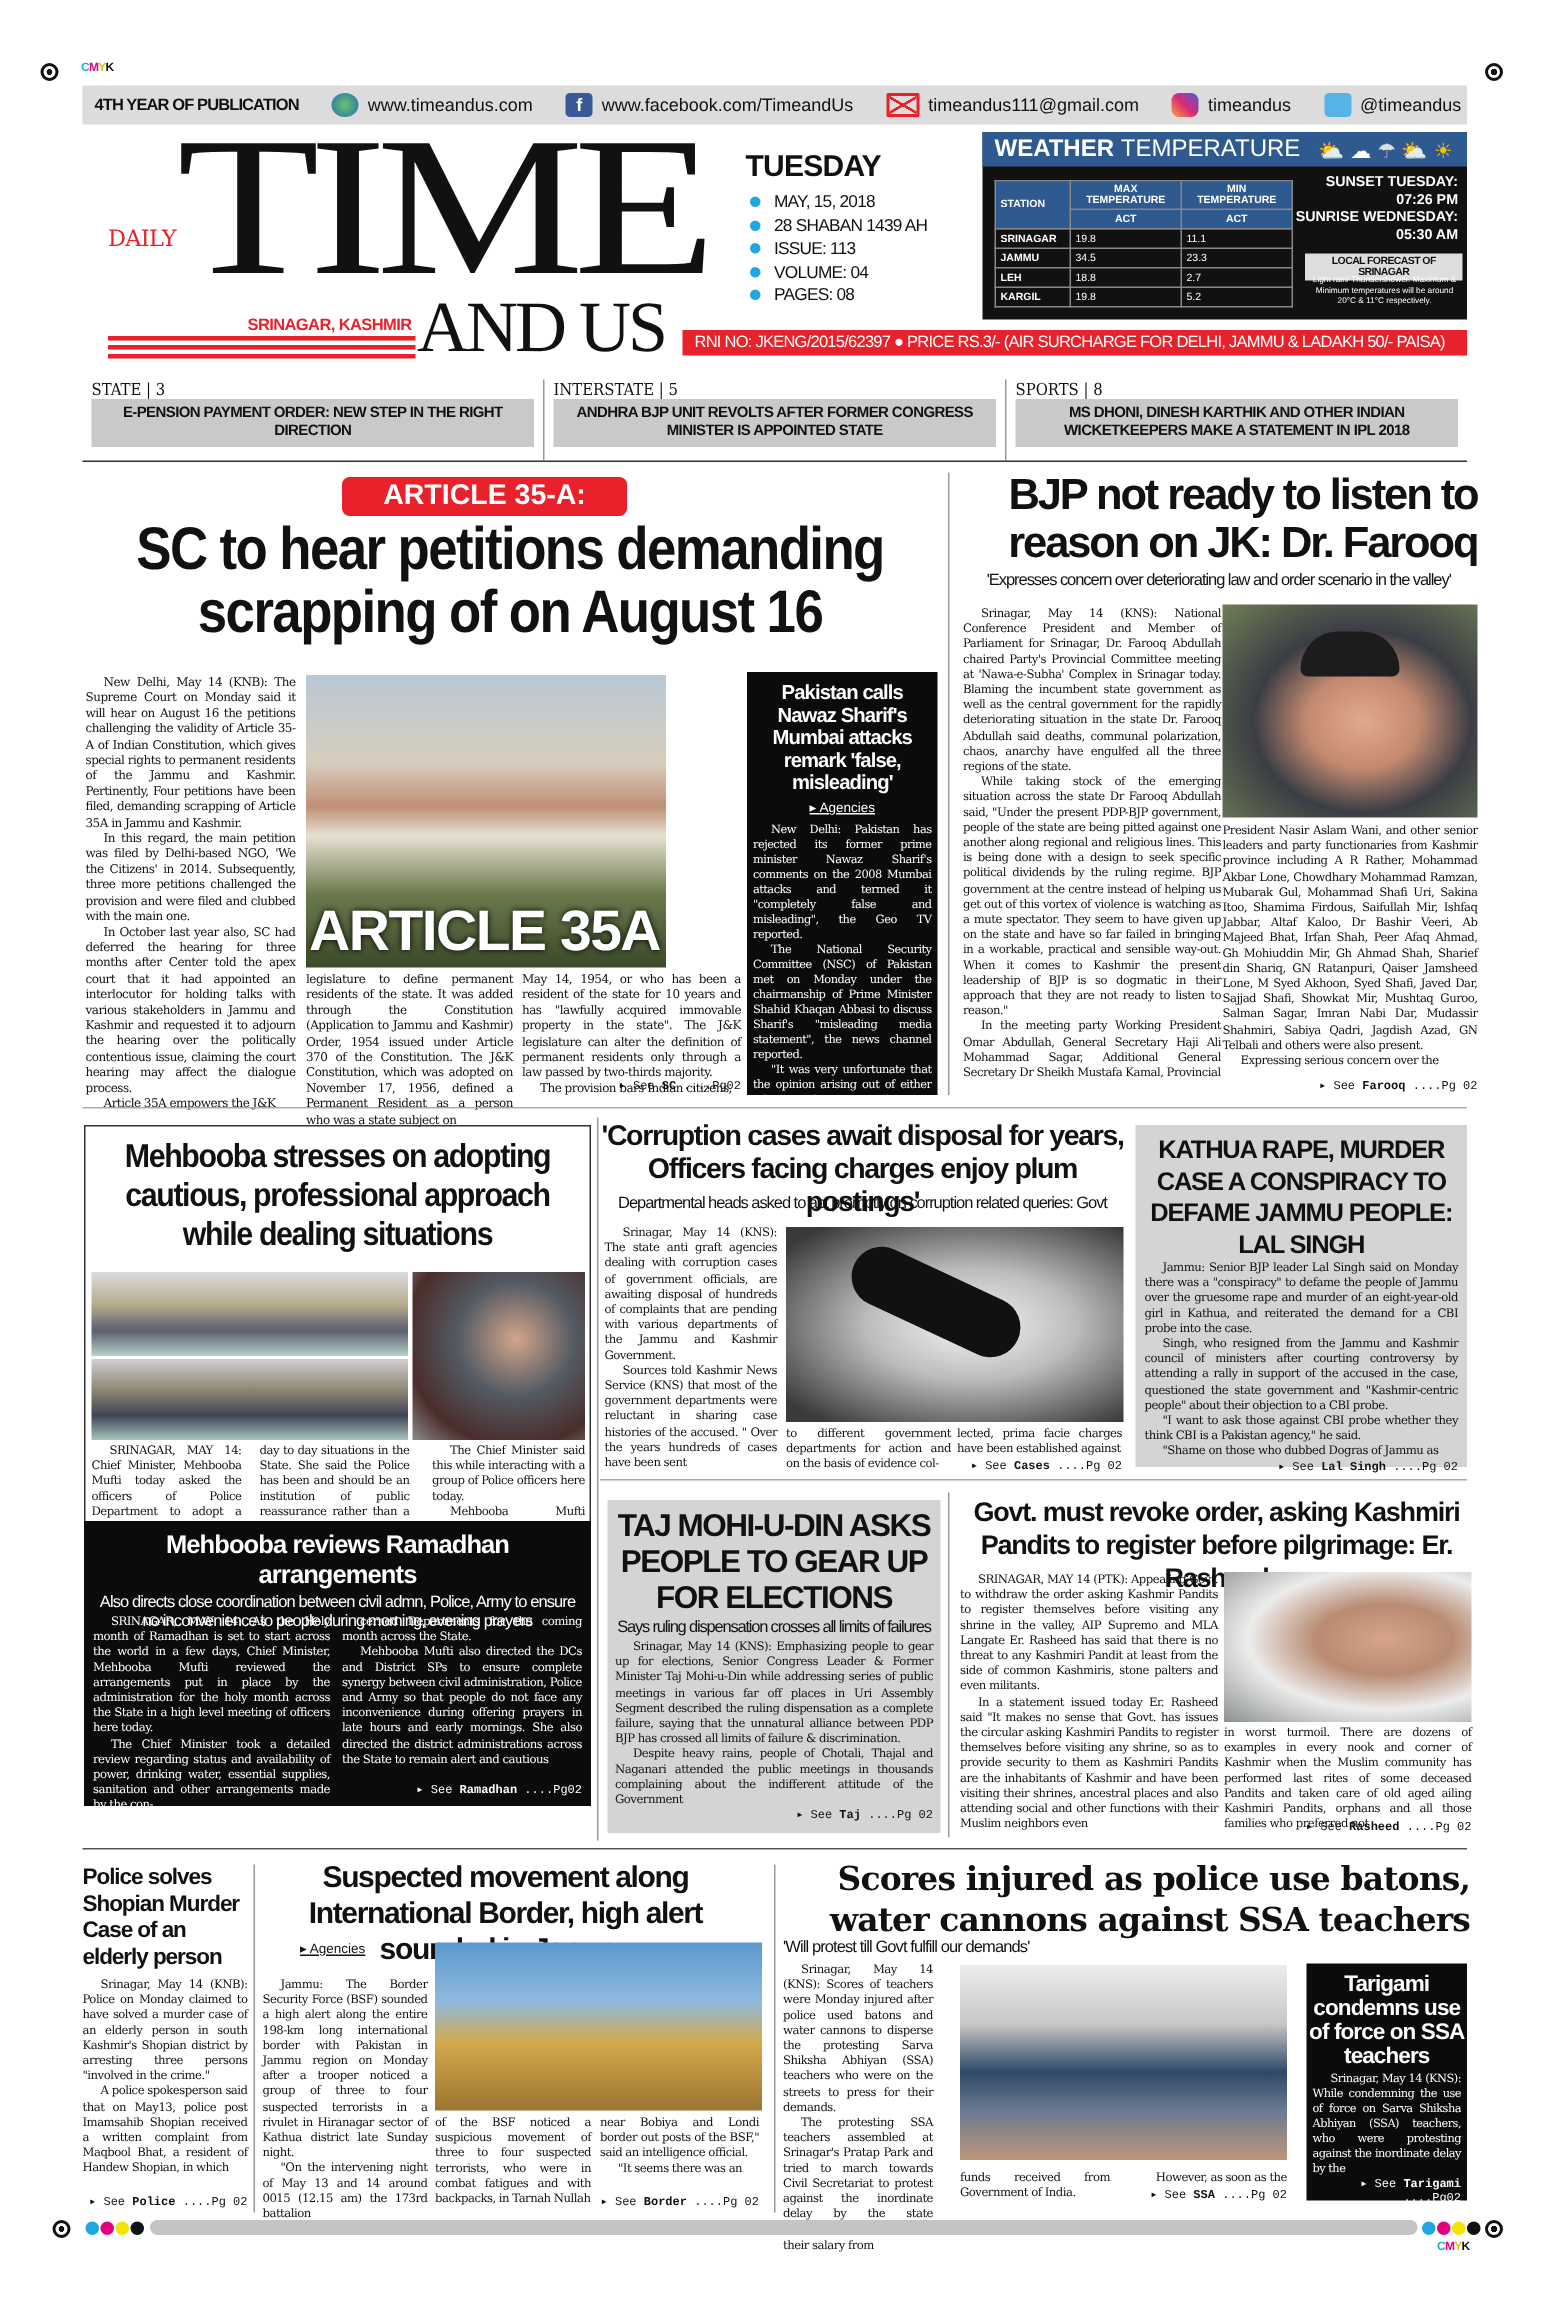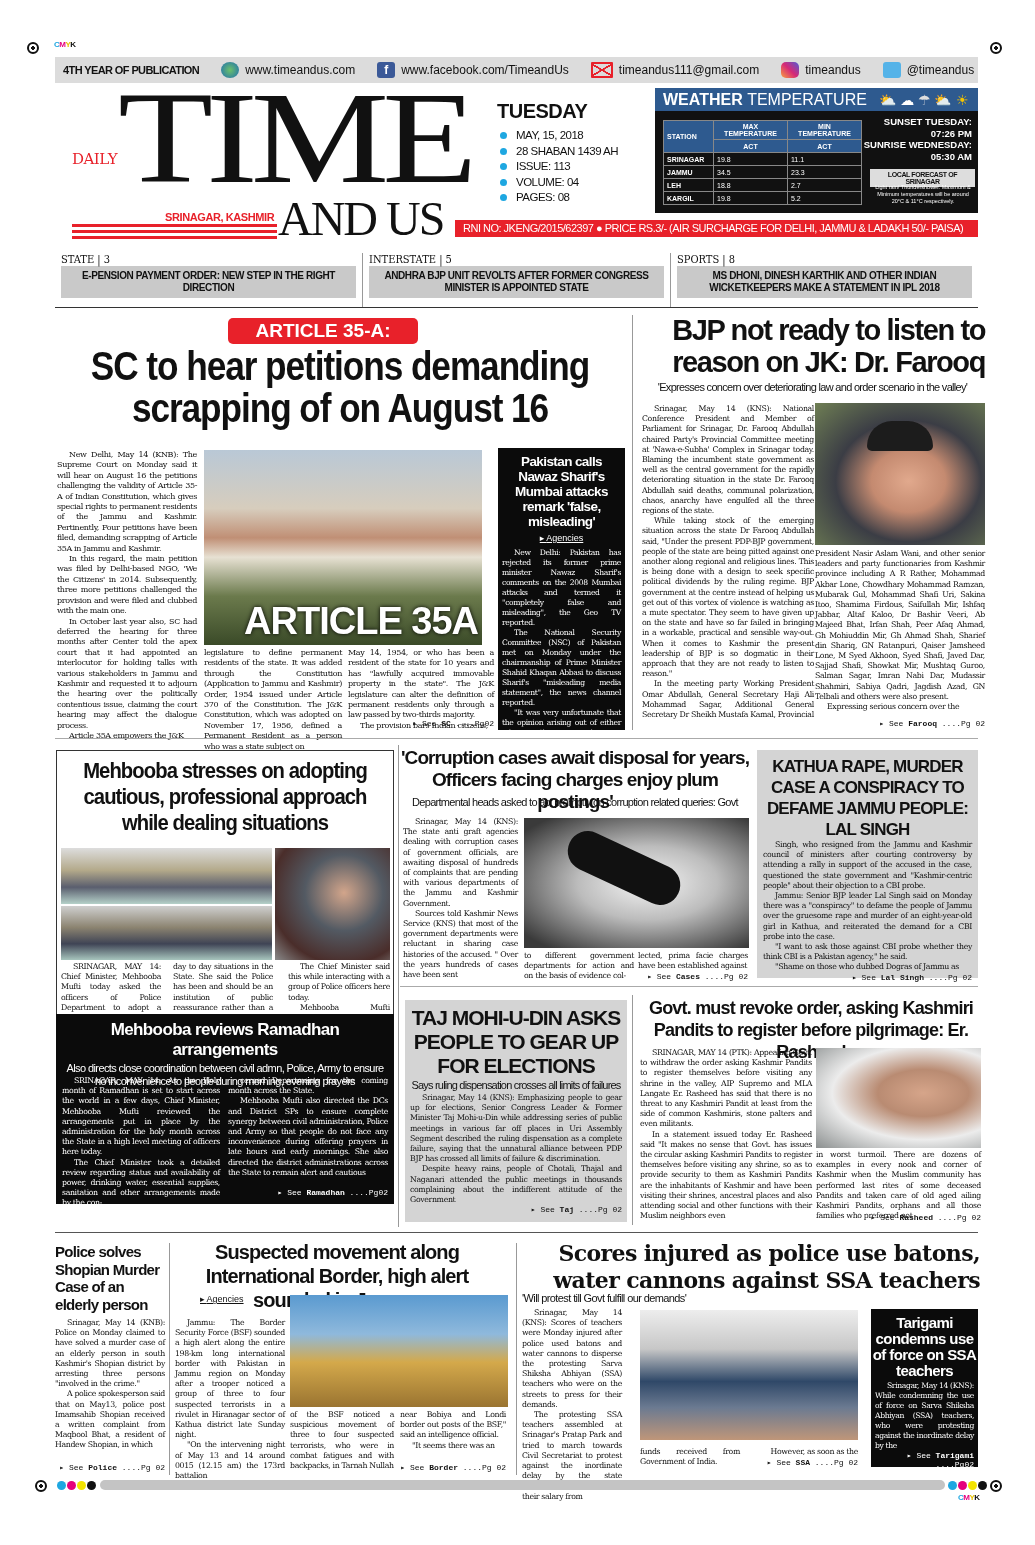--- a/index.html
+++ b/index.html
@@ -144,21 +144,21 @@
 <div class="hline" style="left:55px;top:307px;width:923px;background:#333"></div>
 
 <div class="abs" style="left:228px;top:318px;width:190px;height:26px;background:#e8212a;border-radius:5px;color:#fff;text-align:center;font-family:'Liberation Sans',sans-serif;font-weight:bold;font-size:19px;line-height:26px">ARTICLE 35-A:</div>
 <div class="abs" style="left:50px;top:345px;width:580px;text-align:center;font-family:'Liberation Sans',sans-serif;font-weight:bold;font-size:40px;line-height:42px;letter-spacing:-1.2px;transform:scaleX(0.88);transform-origin:center">SC to hear petitions demanding scrapping of on August 16</div>
 <div class="abs serif-body" id="lead-col1" style="left:57px;top:450px;width:140px">
     <p>New Delhi, May 14 (KNB): The Supreme Court on Monday said it will hear on August 16 the petitions challenging the validity of Article 35-A of Indian Constitution, which gives special rights to permanent residents of the Jammu and Kashmir. Pertinently, Four petitions have been filed, demanding scrapping of Article 35A in Jammu and Kashmir.</p>
     <p>In this regard, the main petition was filed by Delhi-based NGO, 'We the Citizens' in 2014. Subsequently, three more petitions challenged the provision and were filed and clubbed with the main one.</p>
     <p>In October last year also, SC had deferred the hearing for three months after Center told the apex court that it had appointed an interlocutor for holding talks with various stakeholders in Jammu and Kashmir and requested it to adjourn the hearing over the politically contentious issue, claiming the court hearing may affect the dialogue process.</p>
     <p>Article 35A empowers the J&amp;K</p>
   </div>
-<div class="abs photo" style="left:204px;top:450px;width:278px;height:195px;background:linear-gradient(180deg,#b9c8d6 0%,#d7cdbd 30%,#c08f75 45%,#e7e1d3 55%,#6b7a4c 75%,#3a4a28 100%)">
+<div class="abs photo" style="left:204px;top:450px;width:240px;height:195px;background:linear-gradient(180deg,#b9c8d6 0%,#d7cdbd 30%,#c08f75 45%,#e7e1d3 55%,#6b7a4c 75%,#3a4a28 100%)">
   <div class="abs" style="right:4px;bottom:2px;color:#fff;font-family:'Liberation Sans',sans-serif;font-weight:bold;font-size:38px;letter-spacing:-1px;text-shadow:0 0 4px #000">ARTICLE 35A</div>
 </div>
 <div class="abs serif-body" style="left:204px;top:648px;width:138px">
     <p style="text-indent:0">legislature to define permanent residents of the state. It was added through the Constitution (Application to Jammu and Kashmir) Order, 1954 issued under Article 370 of the Constitution. The J&amp;K Constitution, which was adopted on November 17, 1956, defined a Permanent Resident as a person who was a state subject on</p>
   </div>
 <div class="abs serif-body" id="lead-col3" style="left:348px;top:648px;width:146px">
     <p style="text-indent: 0px;">May 14, 1954, or who has been a resident of the state for 10 years and has "lawfully acquired immovable property in the state". The J&amp;K legislature can alter the definition of permanent residents only through a law passed by two-thirds majority.</p>
     <p>The provision bars Indian citizens,</p>
   </div>
 <div class="abs see" style="left:348px;top:719px;width:146px">▸ <span>See </span><b>SC</b><span> ....Pg02</span></div>
@@ -240,22 +240,22 @@
     <p style="text-indent:0">to different government departments for action and on the basis of evidence col-</p>
   </div>
 <div class="abs serif-body" style="left:638px;top:951px;width:110px;font-size:7.8px;line-height:10.2px">
     <p style="text-indent:0">lected, prima facie charges have been established against</p>
   </div>
 <div class="abs see" style="left:638px;top:972px;width:110px">▸ <span>See </span><b>Cases</b><span> ....Pg 02</span></div>
 
 <div class="abs grey-box" style="left:757px;top:750px;width:221px;height:228px">
   <div style="padding:6px 4px 0;text-align:center;font-family:'Liberation Sans',sans-serif;font-weight:bold;font-size:17px;line-height:21px;letter-spacing:-0.8px">KATHUA RAPE, MURDER CASE A CONSPIRACY TO DEFAME JAMMU PEOPLE: LAL SINGH</div>
   <div class="serif-body" id="kathua-body" style="padding:0 6px;font-size:7.8px;line-height:10.2px">
+      <p>Jammu: Senior BJP leader Lal Singh said on Monday there was a "conspiracy" to defame the people of Jammu over the gruesome rape and murder of an eight-year-old girl in Kathua, and reiterated the demand for a CBI probe into the case.</p>
       <p>Singh, who resigned from the Jammu and Kashmir council of ministers after courting controversy by attending a rally in support of the accused in the case, questioned the state government and "Kashmir-centric people" about their objection to a CBI probe.</p>
-      <p>Jammu: Senior BJP leader Lal Singh said on Monday there was a "conspiracy" to defame the people of Jammu over the gruesome rape and murder of an eight-year-old girl in Kathua, and reiterated the demand for a CBI probe into the case.</p>
       <p>"I want to ask those against CBI probe whether they think CBI is a Pakistan agency," he said.</p>
       <p>"Shame on those who dubbed Dogras of Jammu as</p>
     </div>
   <div class="see" style="padding:0 6px">▸ <span>See </span><b>Lal Singh</b><span> ....Pg 02</span></div>
 </div>
 
 <div class="hline" style="left:400px;top:986px;width:578px;background:#aaa"></div>
 
 <div class="abs grey-box" style="left:405px;top:1000px;width:222px;height:222px">
   <div style="padding-top:6px;text-align:center;font-family:'Liberation Sans',sans-serif;font-weight:bold;font-size:21px;line-height:24px;letter-spacing:-1px">TAJ MOHI-U-DIN ASKS PEOPLE TO GEAR UP FOR ELECTIONS</div>

